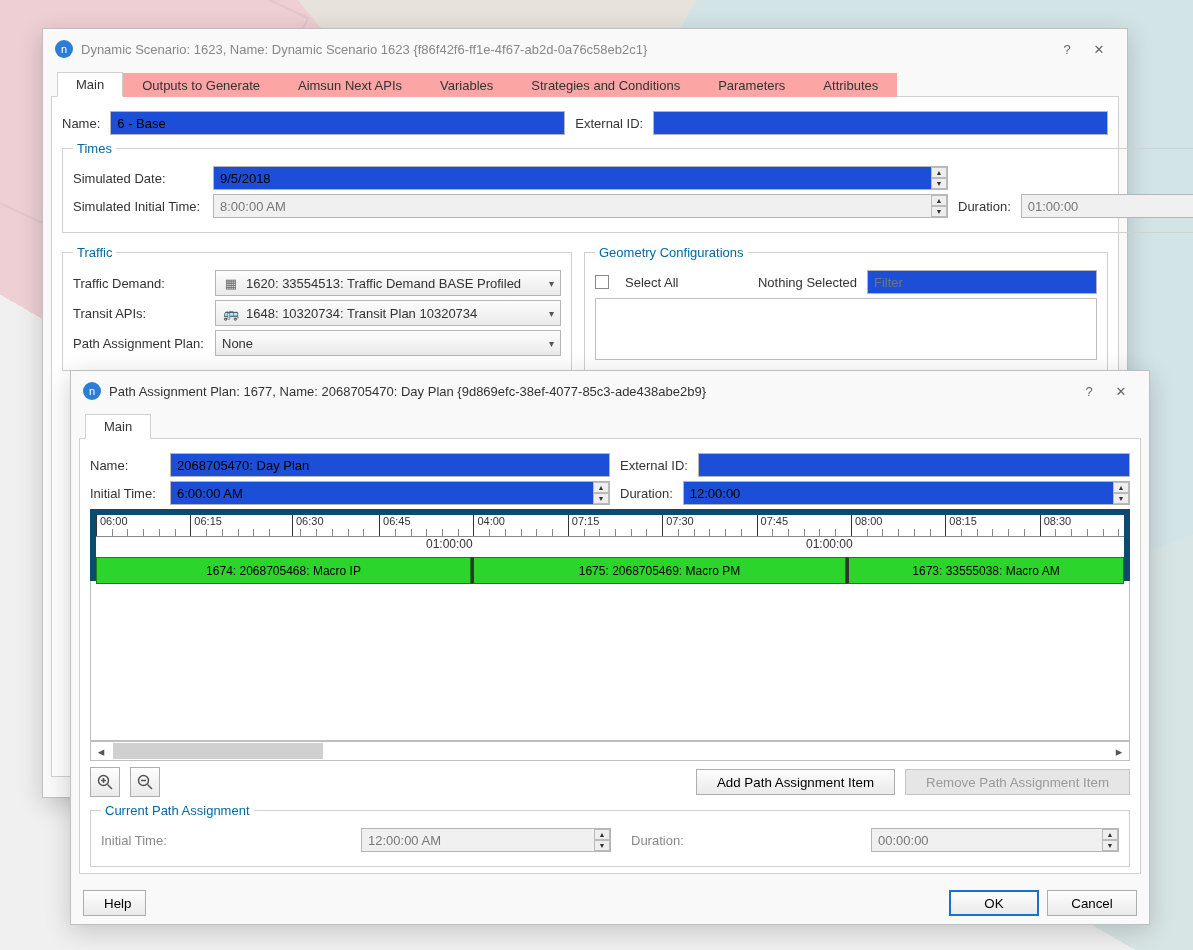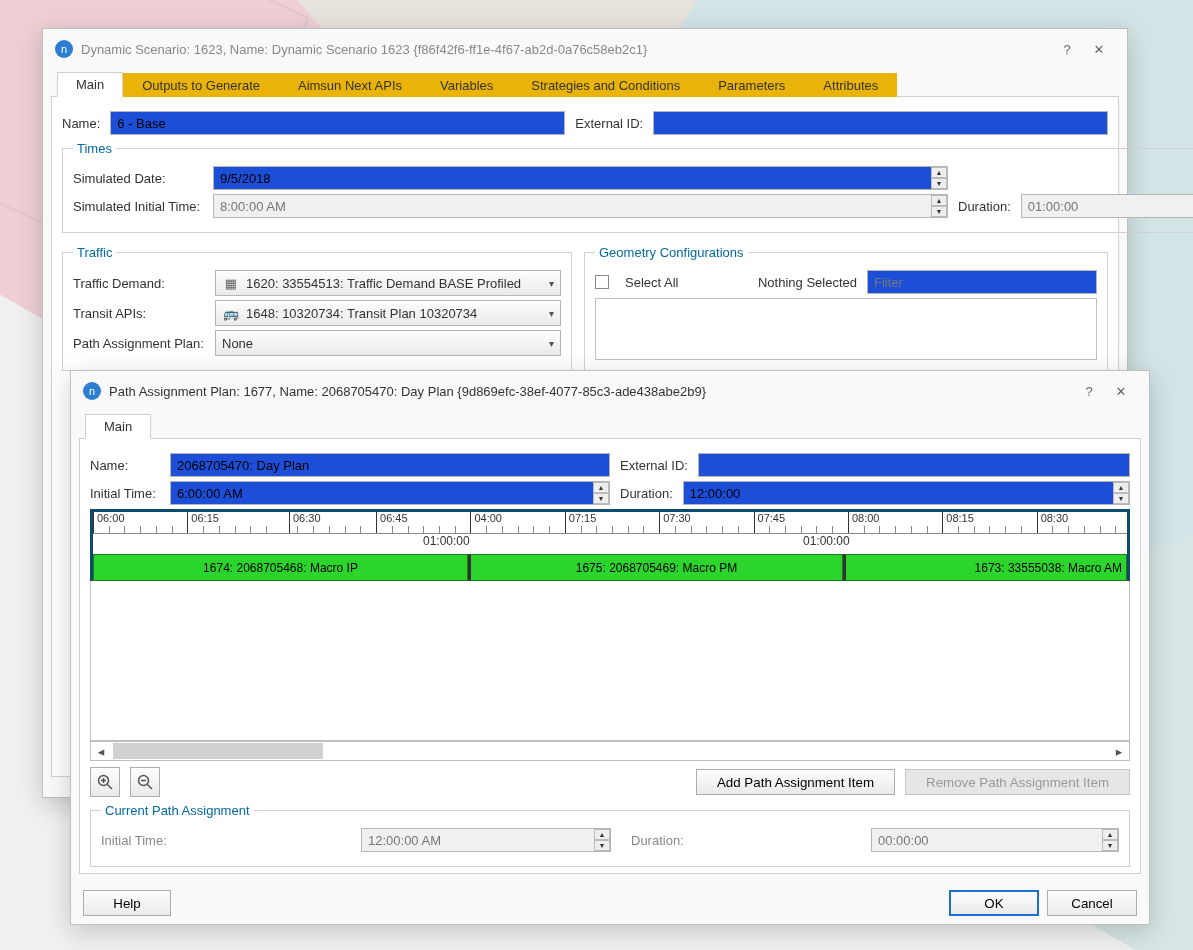--- a/index.html
+++ b/index.html
@@ -20,21 +20,21 @@
   }
   #win1 { left:42px; top:28px; width:1086px; height:770px; }
   #win2 { left:70px; top:370px; width:1080px; height:555px; }
 
   .titlebar { display:flex; align-items:center; height:40px; padding:0 12px; color:#888; }
   .appicon { width:18px; height:18px; border-radius:50%; background:#2d7dd2; color:#fff; font-size:11px; display:flex; align-items:center; justify-content:center; margin-right:8px; }
   .titlebar .title { flex:1; white-space:nowrap; overflow:hidden; text-overflow:ellipsis; }
   .titlebar .ctl { width:32px; height:28px; display:flex; align-items:center; justify-content:center; color:#666; }
 
   .tabs { display:flex; border-bottom:1px solid #d0d0d0; padding:0 6px; height:28px; align-items:flex-end;}
-  .tab { padding:4px 18px; border:1px solid transparent; border-bottom:none; background:#eab308; color:#333; position:relative; top:1px; }
+  .tab { padding:4px 18px; border:1px solid transparent; border-bottom:none; background:#fca5a5; color:#333; position:relative; top:1px; }
   .tab.active { background:#fff; border-color:#d0d0d0; border-bottom:1px solid #fff; }
 
   .panel-body { background:#fff; margin:0 8px 8px 8px; padding:10px 10px 10px 10px; border:1px solid #d0d0d0; border-top:none; }
 
   .row { display:flex; align-items:center; gap:10px; margin:4px 0;}
   label.fld { white-space:nowrap; }
 
   input[type=text], .textlike, select {
     border:1px solid #b5b5b5; background:#1d4ed8; height:24px; padding:0 6px; font:inherit;
   }
@@ -59,21 +59,21 @@
   .button.primary { border:2px solid #1a6fd1; }
   .button:disabled, .button.disabled { color:#9a9a9a; background:#e6e6e6; border-color:#c5c5c5;}
 
   .icon-button { border:1px solid #adadad; background:linear-gradient(#fdfdfd,#eaeaea); width:30px; height:30px; display:inline-flex; align-items:center; justify-content:center; }
 
   .region { border:1px solid #bfbfbf; background:#fff; }
 
   .checkbox { width:14px; height:14px; border:1px solid #888; background:#fff; display:inline-block; margin-right:6px; vertical-align:-2px;}
 
   
-  .timeline { border:3px solid #0c4a6e; position:relative; height:72px; background:#fff;padding-left:11px; }
+  .timeline { border:6px solid #0c4a6e; position:relative; height:72px; background:#fff;padding-left:11px; }
   .timeline .ruler { position:absolute; top:0; left:0; right:0; height:22px; border-bottom:1px solid #888; overflow:hidden;}
   .tick-major { position:absolute; top:0; height:22px; border-left:1px solid #333; font-size:11px; padding-left:3px; color:#333;}
   .tick-minor { position:absolute; top:14px; height:8px; border-left:1px solid #888;}
   .timeline .labels { position:absolute; top:22px; left:0; right:0; height:20px; font-size:12px; color:#333; }
   .timeline .bars { position:absolute; left:0; right:0; top:42px; height:28px; }
   .barseg { position:absolute; top:0; height:27px; background:#2bd52b; border:1px solid #1a7d1a; color:#000; font-size:12px; display:flex; align-items:center; justify-content:center; overflow:hidden; padding:0 4px;}
   .barseg.divider { border-left:3px solid #333; }
 
   .hscroll { height:20px; border:1px solid #bfbfbf; display:flex; align-items:center; }
   .hscroll .arrow { width:20px; height:100%; display:flex; align-items:center; justify-content:center; color:#555; }
@@ -309,21 +309,21 @@
         <span style="position:absolute; left:330px;">01:00:00</span>
         <span style="position:absolute; left:710px;">01:00:00</span>
       </div>
       <div class="bars">
         <div class="barseg" style="left:0; width:375px;">
             <span>1674: 2068705468: Macro IP</span>
           </div>
         <div class="barseg divider" style="left:375px; width:375px;">
             <span>1675: 2068705469: Macro PM</span>
           </div>
-        <div class="barseg divider" style="left:750px; right:0;justify-content:flex-end;">
+        <div class="barseg divider" style="left:750px; right:0;">
             <span>1673: 33555038: Macro AM</span>
           </div>
       </div>
     </div>
 
     <div style="height:160px; border:1px solid #bfbfbf; border-top:none; background:#fff;"></div>
 
     <div class="hscroll">
       <div class="arrow">◂</div>
       <div class="track">
@@ -370,18 +370,18 @@
           <div class="spbtns">
               <div class="sp">▲</div>
               <div class="sp">▼</div>
             </div>
         </div>
       </div>
     </fieldset>
   </div>
 
   <div class="footer">
-    <button class="button" style="width:88px;">Help</button>
+    <button class="button" style="width:63px;">Help</button>
     <div class="spacer"></div>
     <button class="button primary" style="width:90px;">OK</button>
     <button class="button" style="width:90px;">Cancel</button>
   </div>
 </div>
 
 </body></html>

